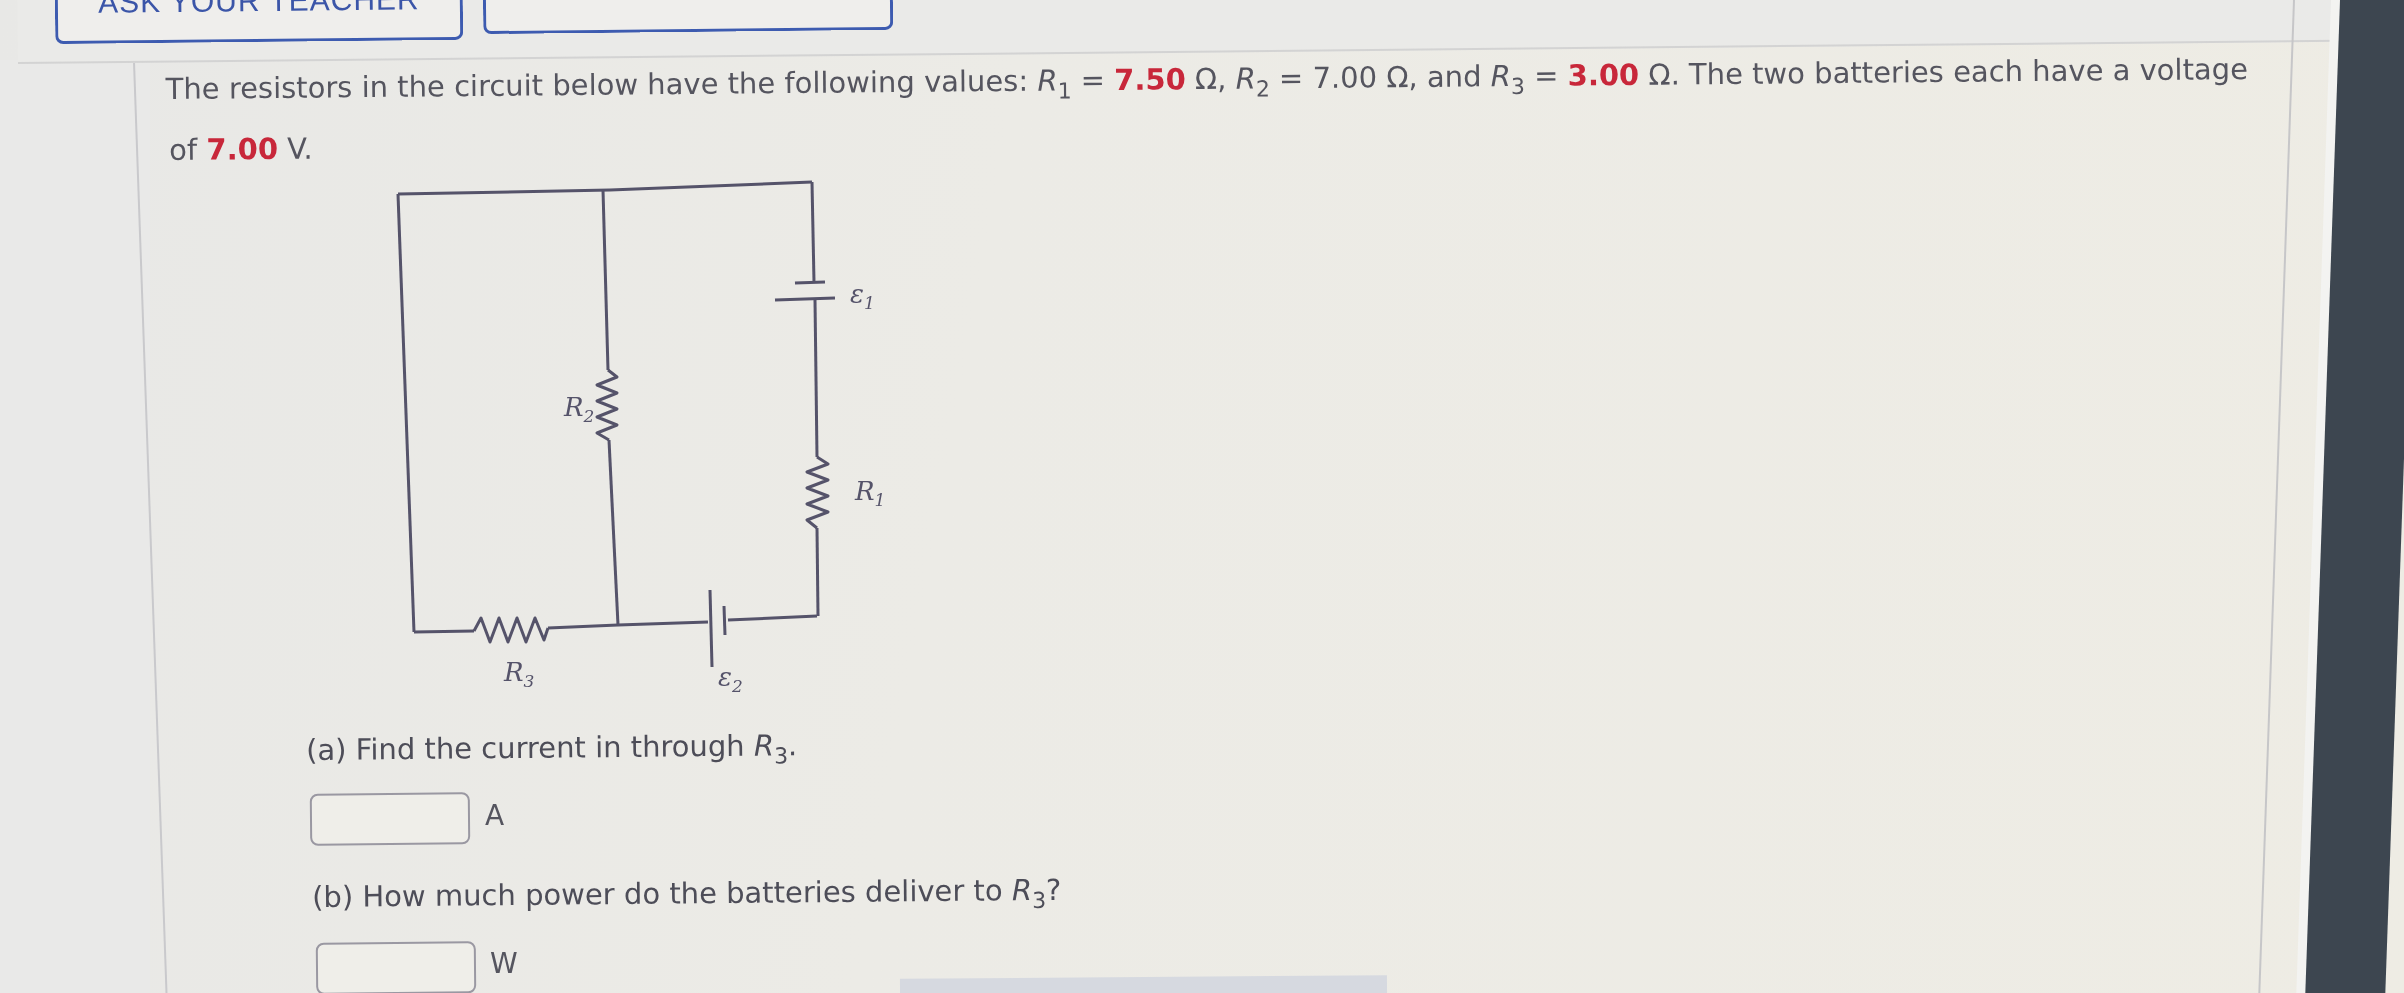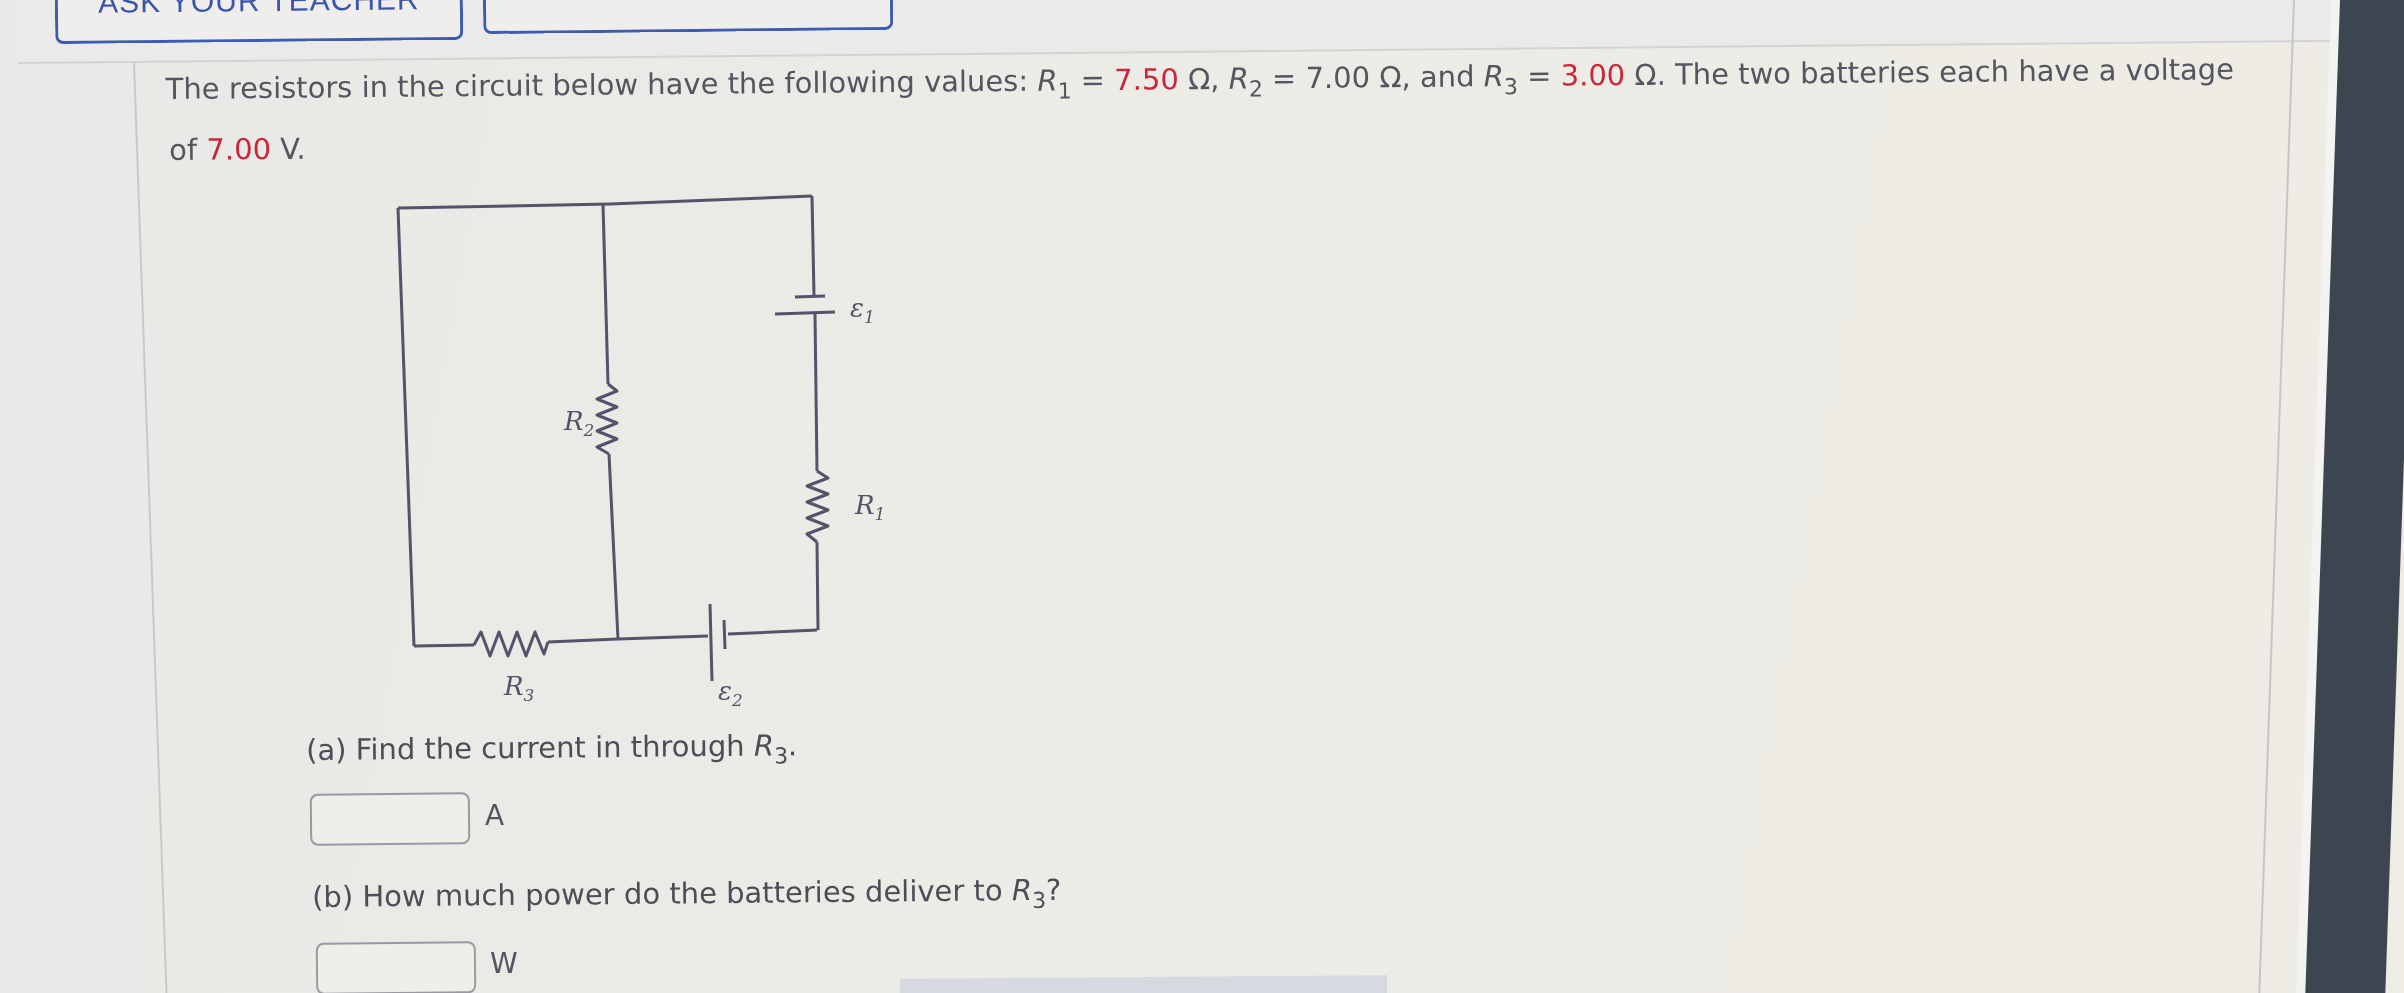--- a/index.html
+++ b/index.html
@@ -53,25 +53,25 @@
     position: absolute; left: 2340px; top: 0; width: 80px; height: 993px;
     background: #3d4650; transform: skewX(-2deg); transform-origin: top left;
   }
   .problem {
     position: absolute; left: 165px; top: 20px;
     color: #55555f; font-size: 29px;
     transform: rotate(-0.55deg); transform-origin: left top;
   }
   .line1 { position: absolute; left: 0; top: 52px; white-space: nowrap; }
   .line2 { position: absolute; left: 3px; top: 113px; white-space: nowrap; }
-  .red { color: #c8273a; }
+  .red { color: #c8273a; font-weight: bold; }
   .var { font-style: italic; }
   sub { font-size: 22px; vertical-align: -8px; }
   .diagram {
-    position: absolute; left: 380px; top: 184px; width: 560px; height: 540px;
+    position: absolute; left: 380px; top: 170px; width: 560px; height: 540px;
   }
   .diagram svg { width: 560px; height: 540px; }
   .qa {
     position: absolute; left: 306px; top: 733px;
     color: #4d4d58; font-size: 29px;
     transform: rotate(-0.55deg); transform-origin: left top;
   }
   .qb {
     position: absolute; left: 312px; top: 880px;
     color: #4d4d58; font-size: 29px;

